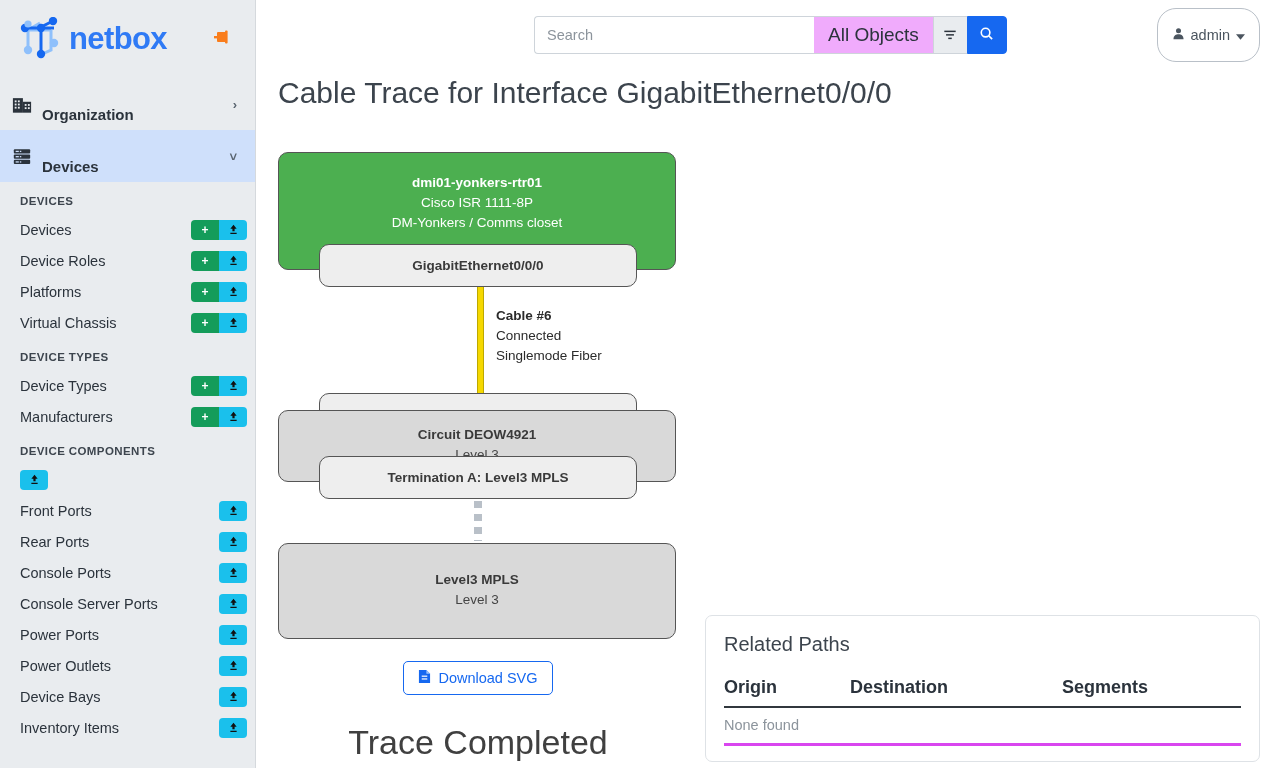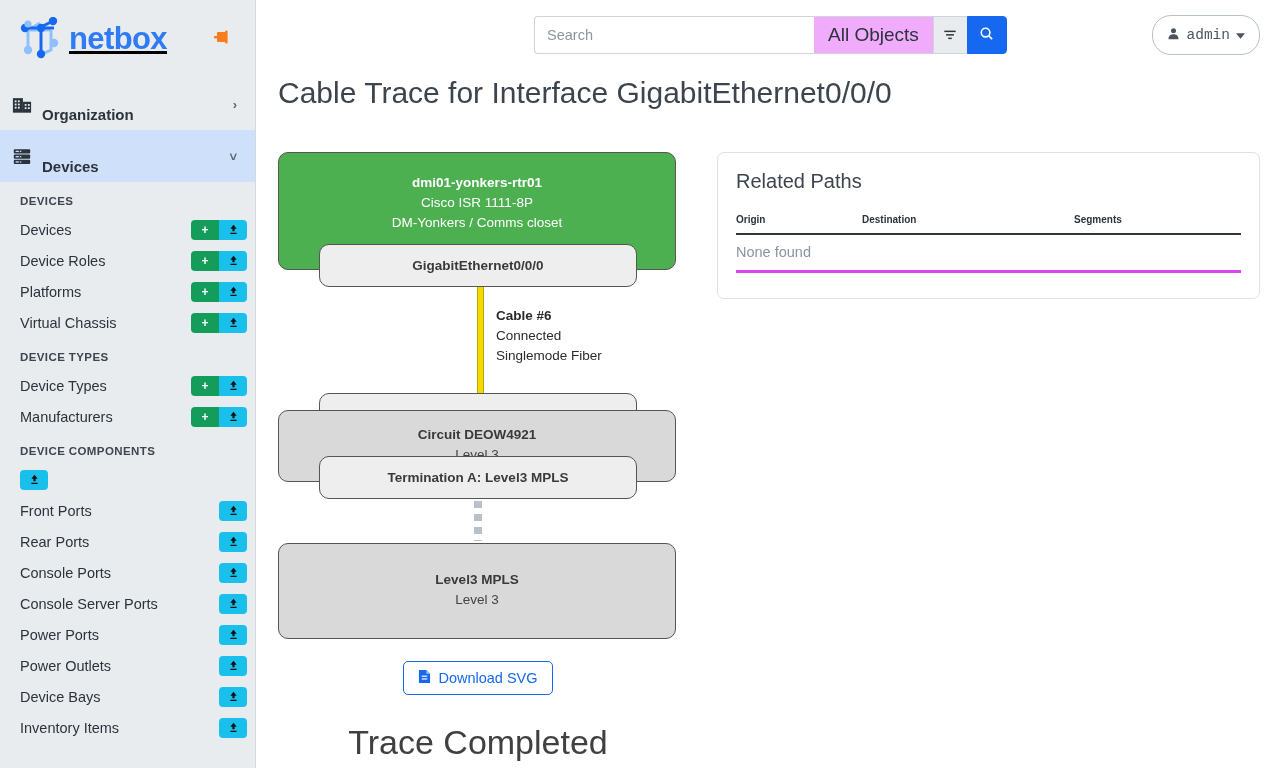--- a/index.html
+++ b/index.html
@@ -18,21 +18,20 @@
     border-right: 1px solid #d5d9dd;
     flex: 0 0 256px;
     overflow: hidden;
     position: relative;
   }
   .brand {
     height: 78px;
     display: flex; align-items: center;
     padding: 0 16px 0 18px;
     position: relative;
-    text-decoration: underline;
   }
   .logo-mark { width: 46px; height: 44px; flex: 0 0 46px; }
   .logo-text {
     font-size: 31px; font-weight: bold; color: #2f7af5;
     letter-spacing: -0.6px; margin-left: 5px;
   }
   .pin-icon { position: absolute; right: 24px; top: 30px; }
 
   .nav-group {
     display: flex; align-items: center;
@@ -104,34 +103,33 @@
     border: 1px solid #ced4da; border-left: 1px solid #ced4da; border-right: none;
     display: flex; align-items: center; justify-content: center; cursor: pointer;
   }
   .search-btn {
     height: 38px; width: 40px; background: #1668f0;
     border: 1px solid #1668f0; border-radius: 0 4px 4px 0;
     display: flex; align-items: center; justify-content: center; cursor: pointer;
   }
   .user-btn {
     margin-left: auto;
-    height: 40px; min-width: 103px;
+    height: 54px; min-width: 103px;
     border: 1px solid #b9c0c8; border-radius: 19px;
     display: flex; align-items: center; justify-content: center; gap: 6px;
     font-size: 14.5px; color: #4b555f; cursor: pointer;
     padding: 0 14px;
-    font-family: Liberation Mono, monospace;
   }
 
   .page-title {
     font-size: 30px; color: #3c444d; font-weight: normal;
     padding: 6px 0 0 22px;
   }
 
-  .content { display: flex; padding: 42px 20px 0 22px; gap: 39px; }
+  .content { display: flex; padding: 42px 20px 0 22px; gap: 27px; align-items: flex-end; }
   .trace-col { width: 400px; position: relative; }
 
   
   .node {
     border: 1px solid #555; border-radius: 10px;
     text-align: center; position: relative;
   }
   .node-device {
     background: #4caf50; color: #fff;
     padding: 20px 12px 36px 12px;
@@ -193,21 +191,21 @@
 
   
   .card {
     flex: 1; max-width: 566px; height: 147px;
     border: 1px solid #dee2e6; border-radius: 7px;
     background: #fff; padding: 17px 18px;
   }
   .card-title { font-size: 20px; color: #3c444d; margin-bottom: 21px; }
   table.rp { width: 100%; border-collapse: collapse; }
   table.rp th {
-    text-align: left; font-size: 10px; font-weight: bold; color: #2b333c;
+    text-align: left; font-size: 18px; font-weight: bold; color: #2b333c;
     padding: 0 0 8px 0; border-bottom: 2px solid #31373d;
   }
   table.rp th.c1 { width: 126px; }
   table.rp th.c2 { width: 212px; }
   table.rp td {
     font-size: 14.5px; color: #8c949c;
     padding: 9px 0 10px 0; border-bottom: 3px solid #d946ef;
   }
 </style>
 </head>

